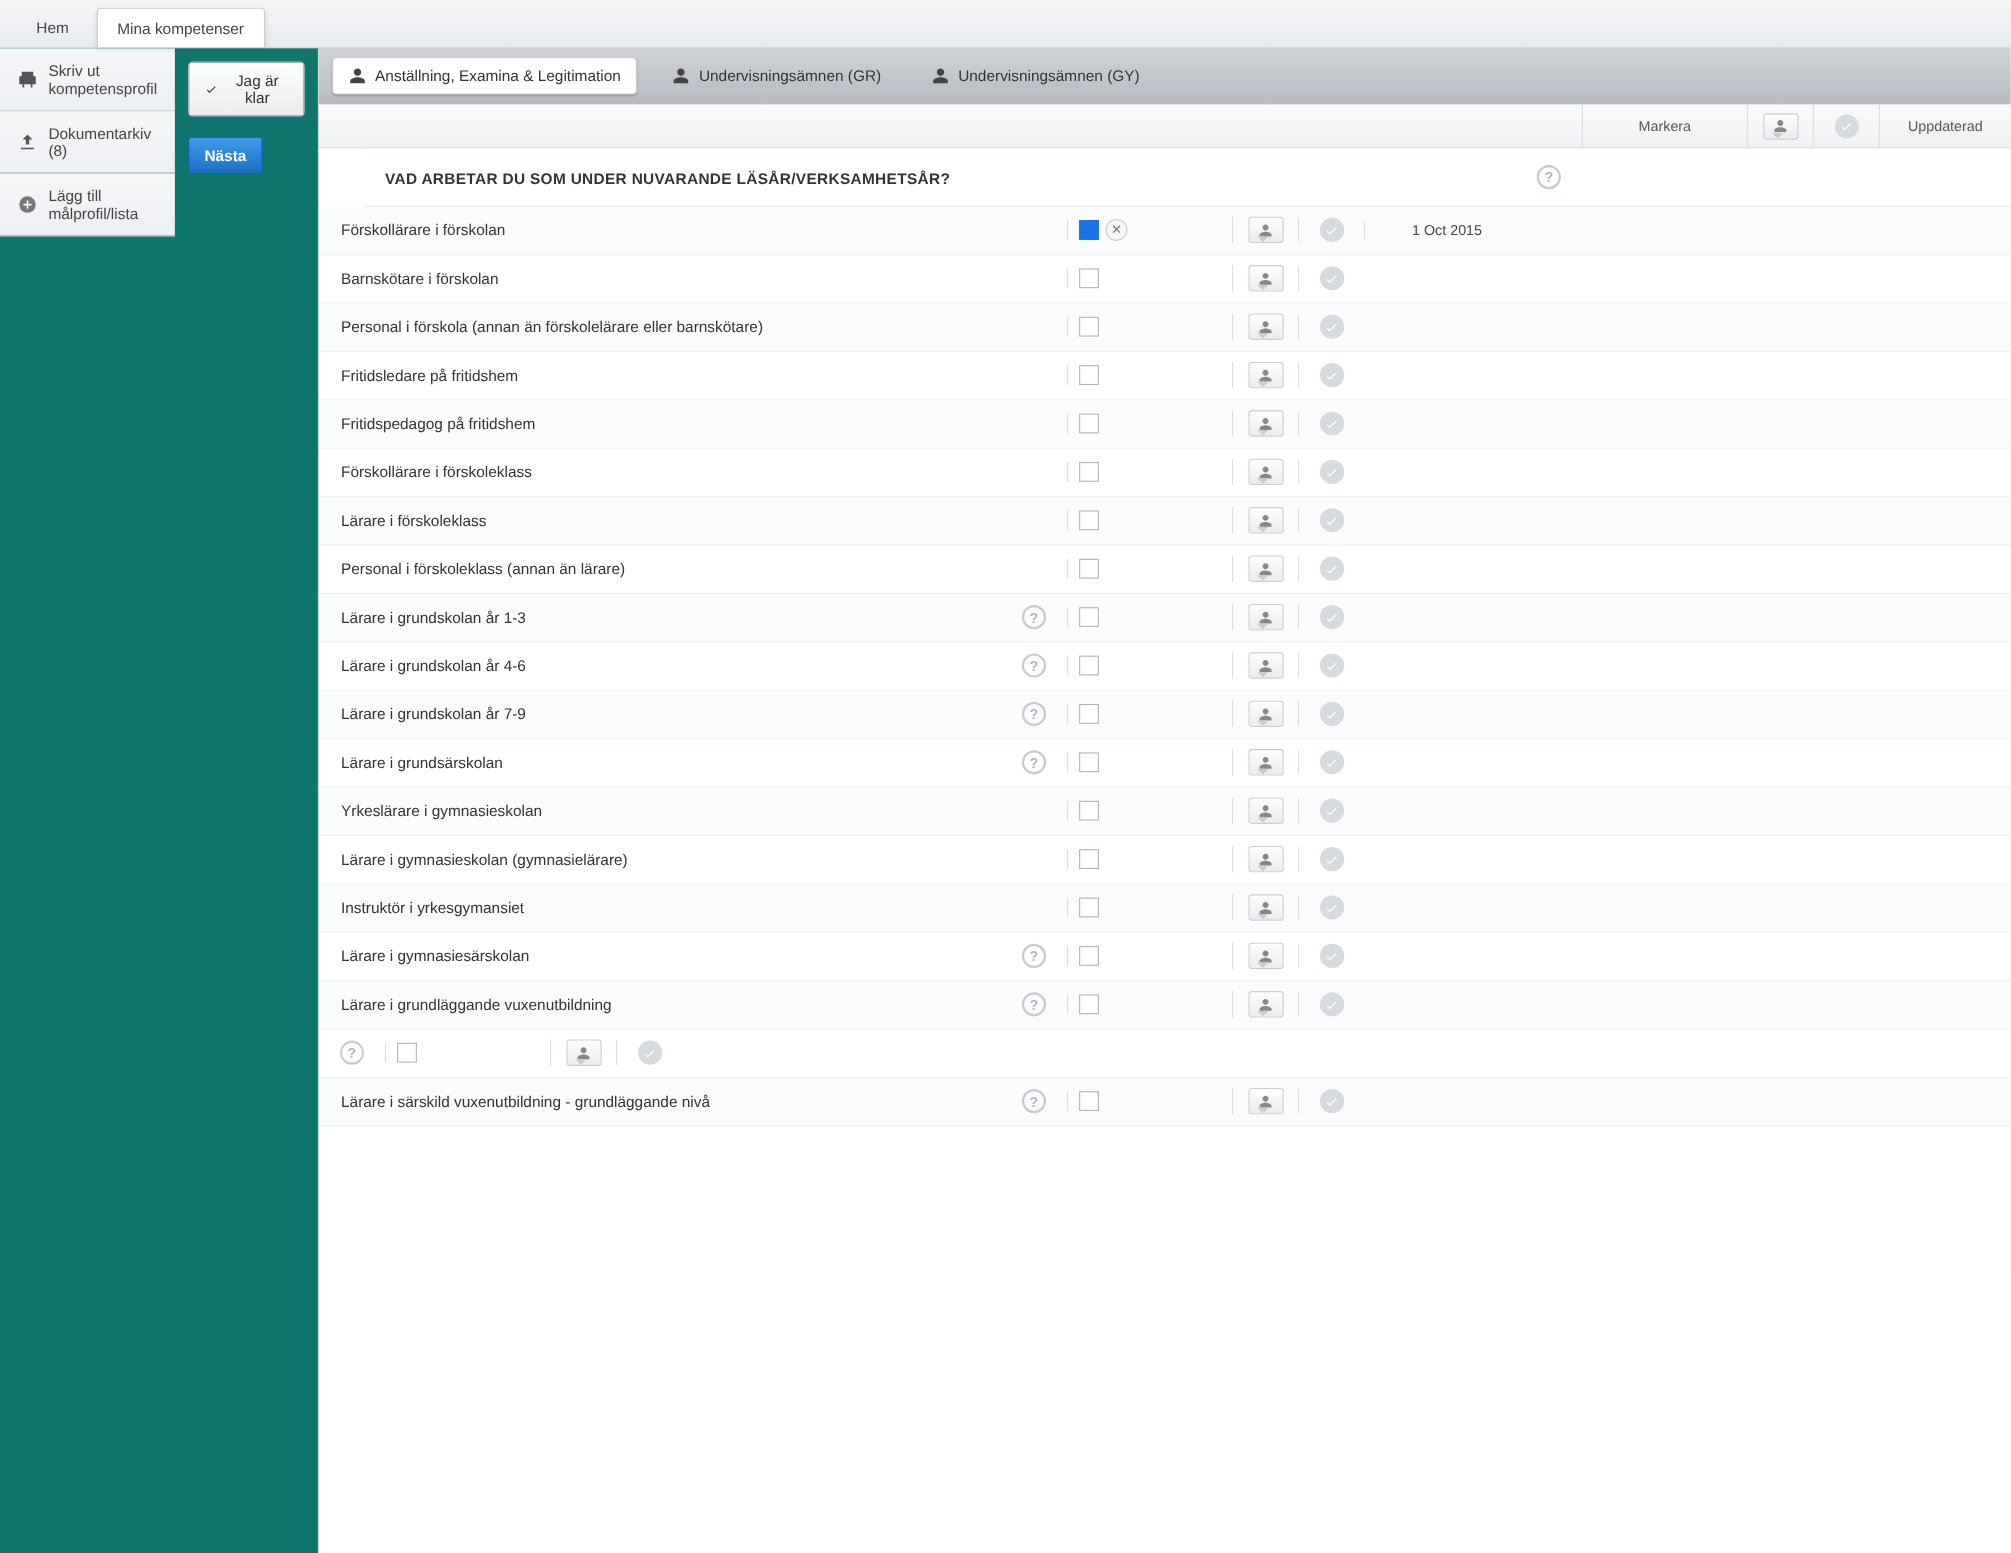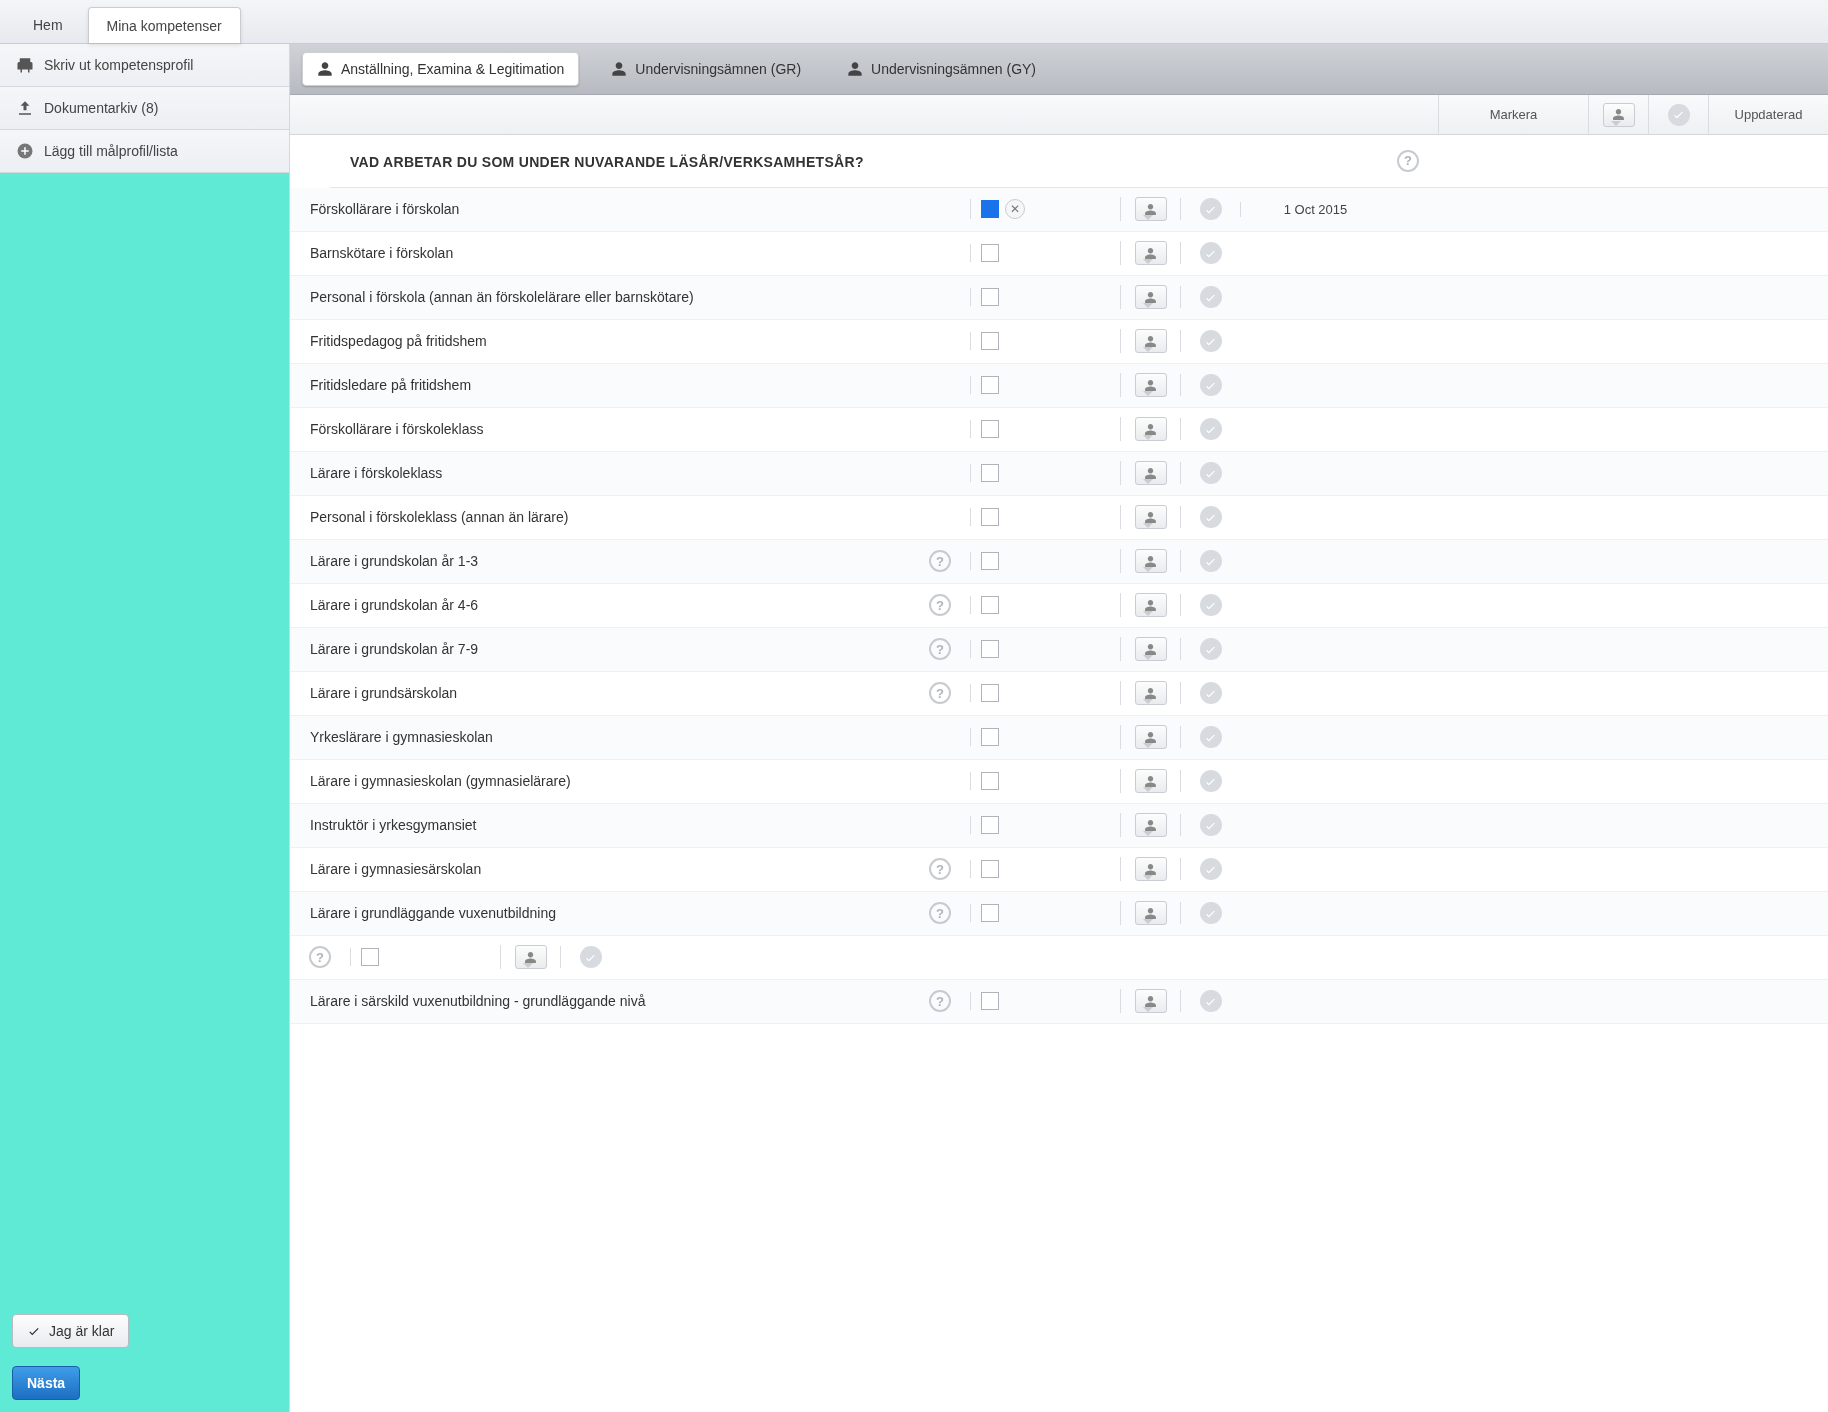--- a/index.html
+++ b/index.html
@@ -6,21 +6,21 @@
   html, body { height: 100%; font-family: "Helvetica Neue", Helvetica, Arial, sans-serif; font-size: 14px; color: #333; }
   body { background: #eceff3; }
 
   
   .topbar { height: 44px; background: linear-gradient(#f4f5f7,#e7eaee); border-bottom: 1px solid #c9cdd2; display: flex; align-items: flex-end; padding: 1px 14px; box-shadow: 0 1px 2px rgba(0,0,0,0.15); text-align: right; }
   .top-tab { padding: 10px 18px 9px; margin-right: 6px; color:#444; cursor:pointer; border:1px solid transparent; border-bottom:none; border-radius:4px 4px 0 0; }
   .top-tab.active { background:#fff; border-color:#c9cdd2; box-shadow: 0 -1px 0 #fff inset, 0 2px 4px rgba(0,0,0,0.1); position:relative; top:1px; }
 
   
   .layout { display:flex; height: calc(100% - 44px); }
-  .sidebar { width: 290px; background:#5eead4; border-right:1px solid #d4d8dd; display:flex; flex-direction:column; }
+  .sidebar { width: 290px; background:#0f766e; border-right:1px solid #d4d8dd; display:flex; flex-direction:row; }
   .side-list { flex:1; }
   .side-item { display:flex; align-items:center; gap:10px; padding:12px 16px; border-bottom:1px solid #d4d8dd; color:#444; background:linear-gradient(#f5f6f8,#eceff3); cursor:pointer; }
   .side-item svg, .side-item .ico { width:18px; height:18px; fill:#555; color:#555; flex-shrink:0; }
   .side-bottom { padding: 12px; }
   .btn { display:inline-flex; align-items:center; gap:8px; padding:8px 14px; border:1px solid #b8bcc2; border-radius:4px; background:linear-gradient(#fdfdfd,#e9ebee); cursor:pointer; color:#333; font-size:14px; }
   .btn-primary { background:linear-gradient(#3f9de8,#1d6ec2); border-color:#175fa8; color:#fff; font-weight:600; }
 
   
   .main { flex:1; display:flex; flex-direction:column; overflow:hidden; }
   .section-tabs { background:linear-gradient(#cfd2d7,#b7bbc1); border-bottom:1px solid #a6aab0; padding:8px 12px; display:flex; gap:18px; align-items:center; }
@@ -255,43 +255,43 @@
             <div class="c-verify">
               <span class="verify-ico">
                 <svg>
                   <use href="#i-check"></use>
                 </svg>
               </span>
             </div>
             <div class="c-updated"></div>
           </div>
           <div class="item-row">
+            <div class="label">Fritidsledare på fritidshem</div>
+            <div class="c-help"></div>
+            <div class="c-mark">
+              <span class="chk"></span>
+            </div>
+            <div class="c-comment">
+              <span class="comment-btn">
+                <svg>
+                  <use href="#i-person"></use>
+                </svg>
+              </span>
+            </div>
+            <div class="c-verify">
+              <span class="verify-ico">
+                <svg>
+                  <use href="#i-check"></use>
+                </svg>
+              </span>
+            </div>
+            <div class="c-updated"></div>
+          </div>
+          <div class="item-row">
             <div class="label">Fritidspedagog på fritidshem</div>
-            <div class="c-help"></div>
-            <div class="c-mark">
-              <span class="chk"></span>
-            </div>
-            <div class="c-comment">
-              <span class="comment-btn">
-                <svg>
-                  <use href="#i-person"></use>
-                </svg>
-              </span>
-            </div>
-            <div class="c-verify">
-              <span class="verify-ico">
-                <svg>
-                  <use href="#i-check"></use>
-                </svg>
-              </span>
-            </div>
-            <div class="c-updated"></div>
-          </div>
-          <div class="item-row">
-            <div class="label">Fritidsledare på fritidshem</div>
             <div class="c-help"></div>
             <div class="c-mark">
               <span class="chk"></span>
             </div>
             <div class="c-comment">
               <span class="comment-btn">
                 <svg>
                   <use href="#i-person"></use>
                 </svg>
               </span>

